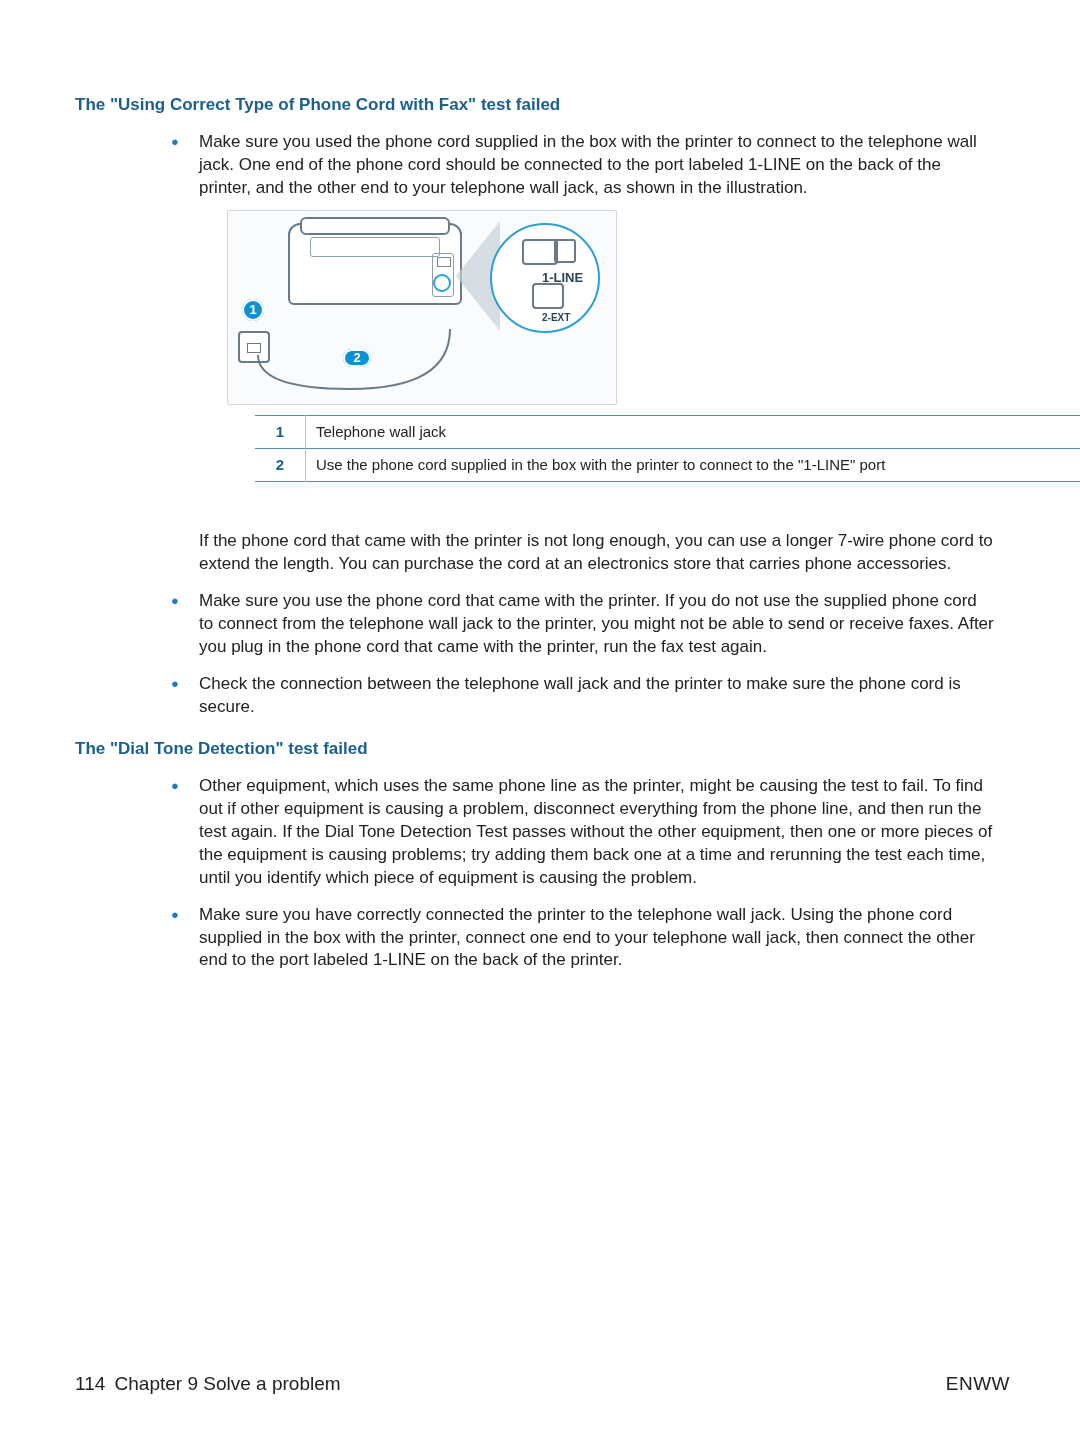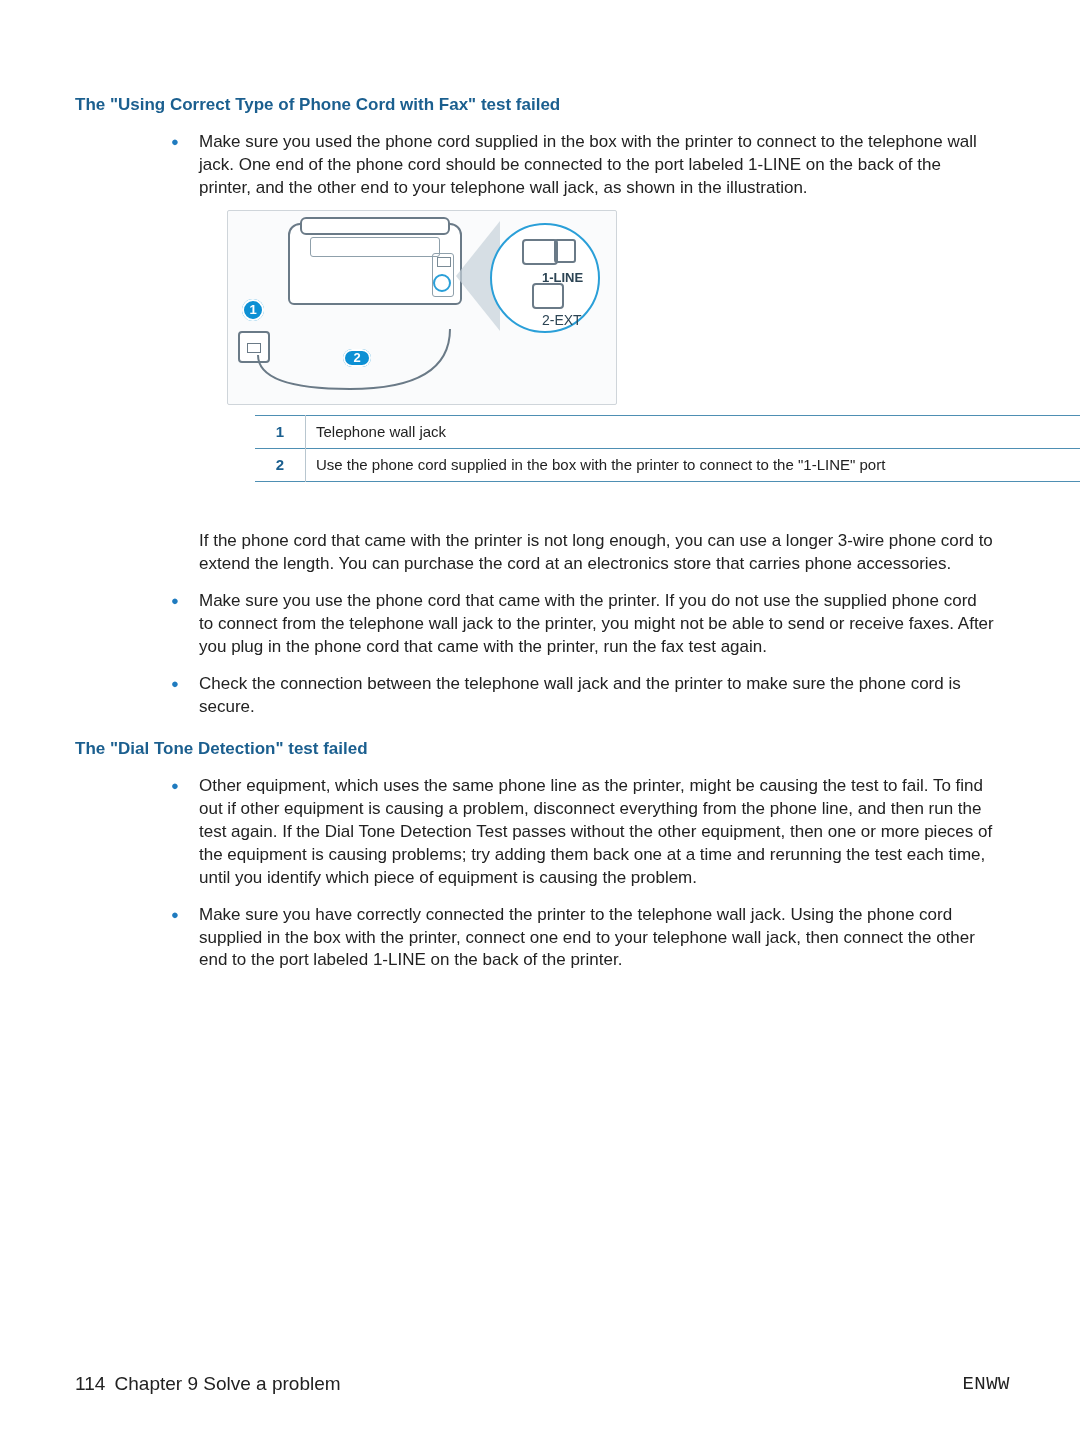--- a/index.html
+++ b/index.html
@@ -146,21 +146,21 @@
     border-radius: 3px;
   }
   .zoom-label-line {
     position: absolute;
     left: 50px; top: 44px;
     font-size: 13px; font-weight: bold; color: #2c4454;
   }
   .zoom-label-ext {
     position: absolute;
     left: 50px; top: 86px;
-    font-size: 14px; font-weight: normal; color: #2c4454;
+    font-size: 10px; font-weight: bold; color: #2c4454;
   }
   .zoom-inner-port2 {
     position: absolute;
     left: 40px; top: 58px;
     width: 28px; height: 22px;
     border: 2px solid #6a7a87;
     border-radius: 4px;
   }
   .marker {
     position: absolute;
@@ -227,21 +227,21 @@
   
   .footer {
     position: absolute;
     left: 75px; right: 70px; bottom: 42px;
     display: flex;
     justify-content: space-between;
     font-size: 19px;
     color: #222;
   }
   .footer-left .pnum { margin-right: 4px; }
-  .footer-right { font-weight: normal; letter-spacing: 0.5px; font-family: Liberation Mono, monospace; }
+  .footer-right { font-weight: normal; letter-spacing: 0.5px; }
 </style>
 </head>
 <body>
 
 <div class="page">
 
   <div class="section-heading">The "Using Correct Type of Phone Cord with Fax" test failed</div>
 
   <div class="content-indent">
     <ul class="bullets">
@@ -284,21 +284,21 @@
               <td>Telephone wall jack</td>
             </tr>
             <tr>
               <td class="num">2</td>
               <td>Use the phone cord supplied in the box with the printer to connect to the "1-LINE" port</td>
             </tr>
           </tbody>
             </table>
         </div>
 
-        <p class="para" style="margin-top:48px;">If the phone cord that came with the printer is not long enough, you can use a longer 3-wire phone cord to extend the length. You can purchase the cord at an electronics store that carries phone accessories.</p>
+        <p class="para" style="margin-top:48px;">If the phone cord that came with the printer is not long enough, you can use a longer 7-wire phone cord to extend the length. You can purchase the cord at an electronics store that carries phone accessories.</p>
       </li>
       <li><span>Make sure you use the phone cord that came with the printer. If you do not use the supplied phone cord to connect from the telephone wall jack to the printer, you might not be able to send or receive faxes. After you plug in the phone cord that came with the printer, run the fax test again.</span></li>
       <li><span>Check the connection between the telephone wall jack and the printer to make sure the phone cord is secure.</span></li>
     </ul>
   </div>
 
   <div class="section-heading">The "Dial Tone Detection" test failed</div>
 
   <div class="content-indent">
     <ul class="bullets">

